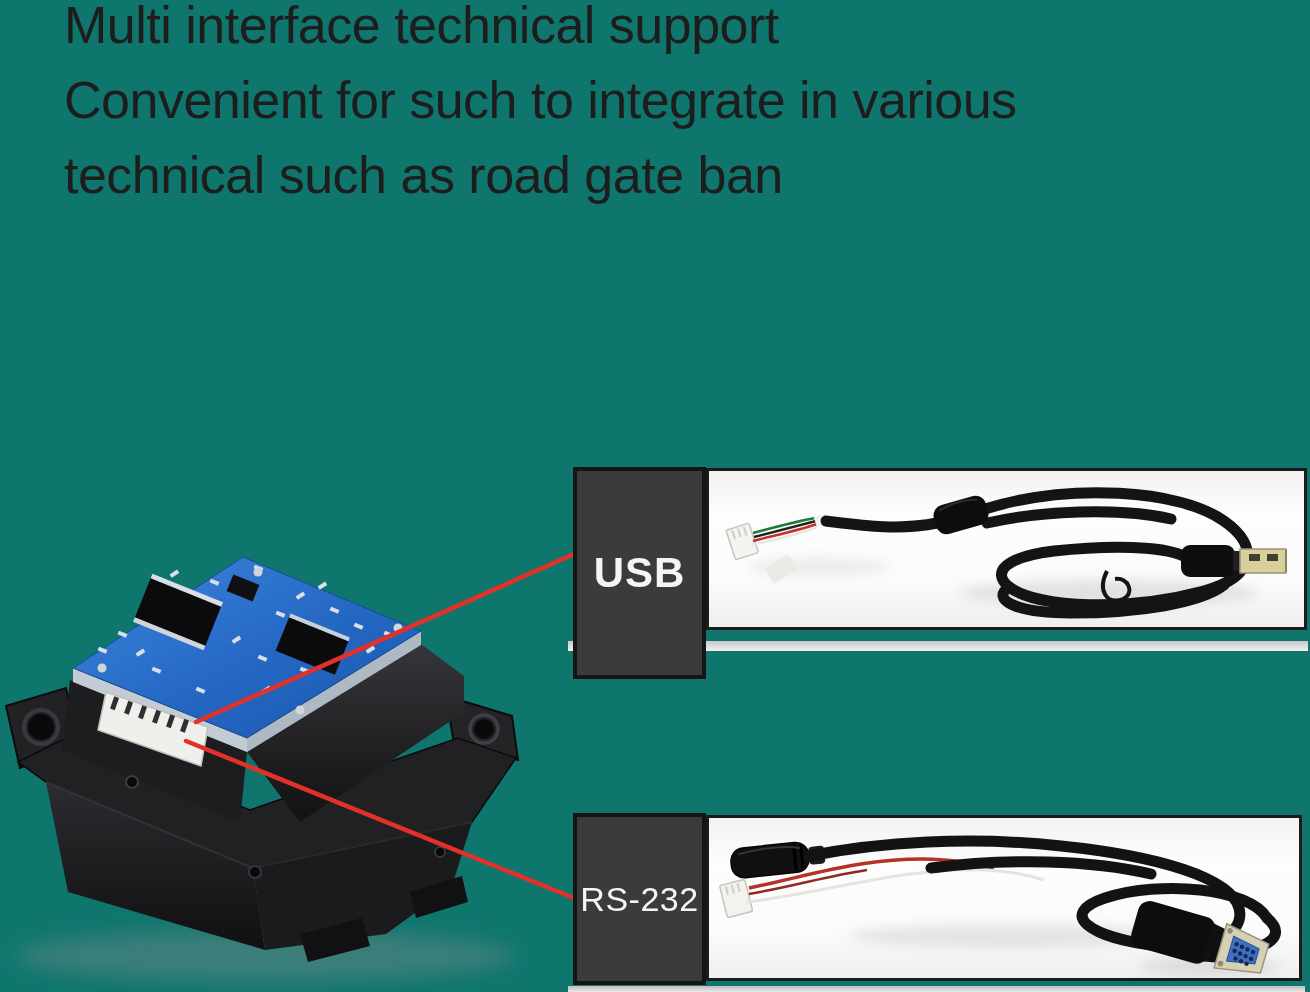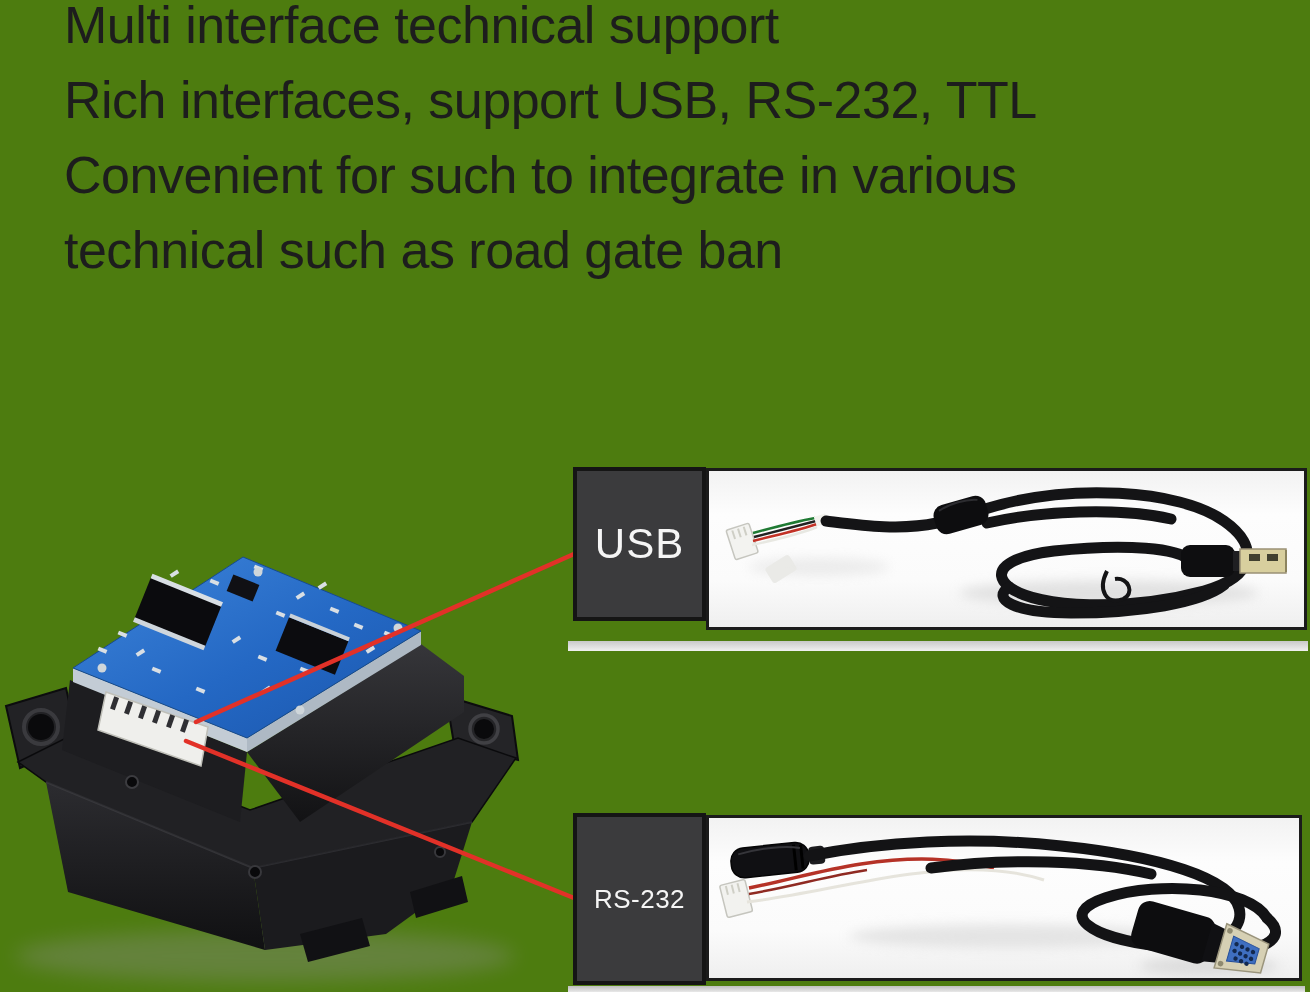--- a/index.html
+++ b/index.html
@@ -1,55 +1,54 @@
 <!DOCTYPE html>
 <html><head>
 <meta charset="utf-8">
 <style>
   html,body{margin:0;padding:0;background:#ffffff;}
   .canvas{
-    position:relative;width:1310px;height:992px;background:#4d7c0f;overflow:hidden;
+    position:relative;width:1310px;height:992px;background:#0f766e;overflow:hidden;
     font-family:"Liberation Sans", sans-serif;
   }
   
   .headline{
     position:absolute;left:64px;top:-12px;width:1240px;
     font-size:52px;line-height:75px;font-weight:300;color:#1d1d1d;
     letter-spacing:-0.5px;white-space:nowrap;
   }
   
   .leaders{position:absolute;left:0;top:0;width:1310px;height:992px;z-index:6;pointer-events:none;}
   
   .device{position:absolute;left:0;top:520px;width:565px;height:472px;z-index:2;}
   
   .label-box{
     position:absolute;z-index:7;background:#3b3b3d;border:4px solid #151515;box-sizing:border-box;
     display:flex;align-items:center;justify-content:center;color:#f5f5f5;
   }
-  .label-box.usb{left:573px;top:467px;width:133px;height:154px;font-size:42px;letter-spacing:1px;font-weight:400;}
-  .label-box.rs232{left:573px;top:813px;width:133px;height:172px;font-size:26px;letter-spacing:0.5px;font-weight:500;}
+  .label-box.usb{left:573px;top:467px;width:133px;height:212px;font-size:42px;letter-spacing:1px;font-weight:700;}
+  .label-box.rs232{left:573px;top:813px;width:133px;height:172px;font-size:34px;letter-spacing:0.5px;font-weight:500;}
   .photo{
     position:absolute;z-index:5;box-sizing:border-box;border:3px solid #1b1b1b;
     background:linear-gradient(180deg,#f2f2f2 0%,#fdfdfd 28%,#fbfbfb 70%,#efefef 100%);
   }
   .photo.usb{left:706px;top:468px;width:601px;height:162px;}
   .photo.rs232{left:706px;top:815px;width:596px;height:166px;}
   .photo svg{display:block;width:100%;height:100%;}
   .panel-shadow{position:absolute;z-index:1;background:linear-gradient(180deg,#c9c9c9,#f0f0f0);}
   .panel-shadow.one{left:568px;top:641px;width:740px;height:10px;}
   .panel-shadow.two{left:568px;top:986px;width:737px;height:6px;background:linear-gradient(180deg,#bfbfbf,#e8e8e8);}
 </style>
 </head>
 <body>
 
 <div class="canvas">
 
   <div class="headline">
     <div>Multi interface technical support</div>
-    <div>Rich interfaces, support USB, RS-232, TTL</div>
     <div>Convenient for such to integrate in various</div>
     <div>technical such as road gate ban</div>
   </div>
 
   <svg class="device" viewBox="0 0 565 472" xmlns="http://www.w3.org/2000/svg">
     <defs>
       <linearGradient id="pcbGrad" x1="0" y1="0" x2="1" y2="1">
         <stop offset="0" stop-color="#3e85da"></stop>
           <stop offset="0.55" stop-color="#2468c4"></stop>
           <stop offset="1" stop-color="#1a55ab"></stop>

